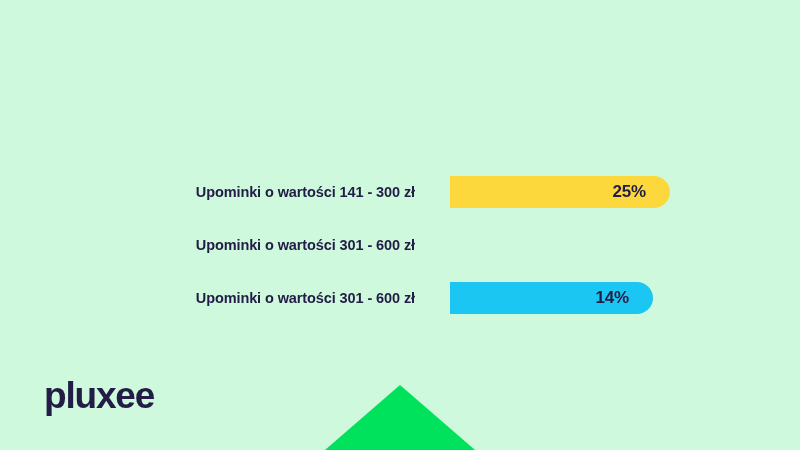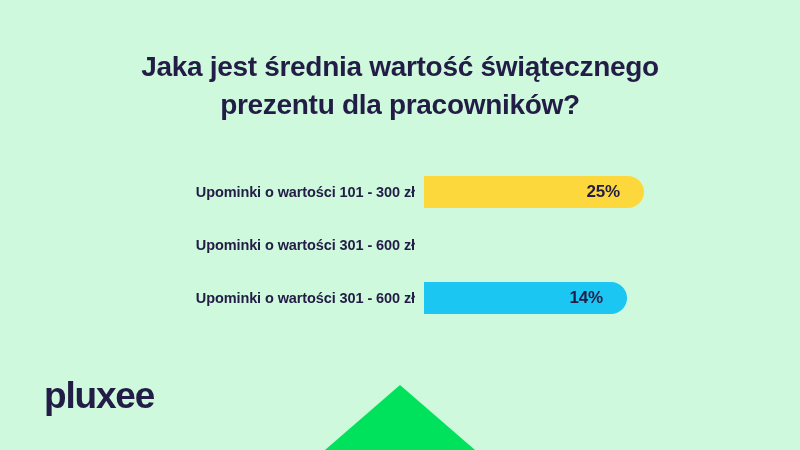--- a/index.html
+++ b/index.html
@@ -59,21 +59,21 @@
     line-height: 32px;
     font-size: 14.5px;
     font-weight: bold;
     letter-spacing: -0.1px;
     color: #221c46;
     white-space: nowrap;
   }
 
   .bar-track {
     position: absolute;
-    left: 400px;
+    left: 426px;
     top: 0;
     height: 32px;
     padding-left: 24px;
   }
 
   .bar-fill {
     height: 32px;
     border-radius: 0 16px 16px 0;
     box-sizing: border-box;
     display: flex;
@@ -110,27 +110,25 @@
     border-left: 75px solid transparent;
     border-right: 75px solid transparent;
     border-bottom: 65px solid #00e25c;
   }
 </style>
 </head>
 <body style="background: rgb(207, 249, 220);">
 
 <div id="infographic" style="background: rgb(207, 249, 220);">
 
-  <div id="chart-title">Jaka jest średnia wartość świątecznego
-prezentu dla pracowników?</div>
 
   <div id="bars">
 
     <div class="bar-row">
-      <div class="bar-label">Upominki o wartości 101 - 300 zł</div>
+      <div class="bar-label">Upominki o wartości 141 - 300 zł</div>
       <div class="bar-track">
         <div class="bar-fill" id="bar-fill-0" style="width: 220px; background: rgb(252, 216, 61);">
           <span class="bar-value">25%</span>
         </div>
       </div>
     </div>
 
     <div class="bar-row">
       <div class="bar-label">Upominki o wartości 301 - 600 zł</div>
     </div>

